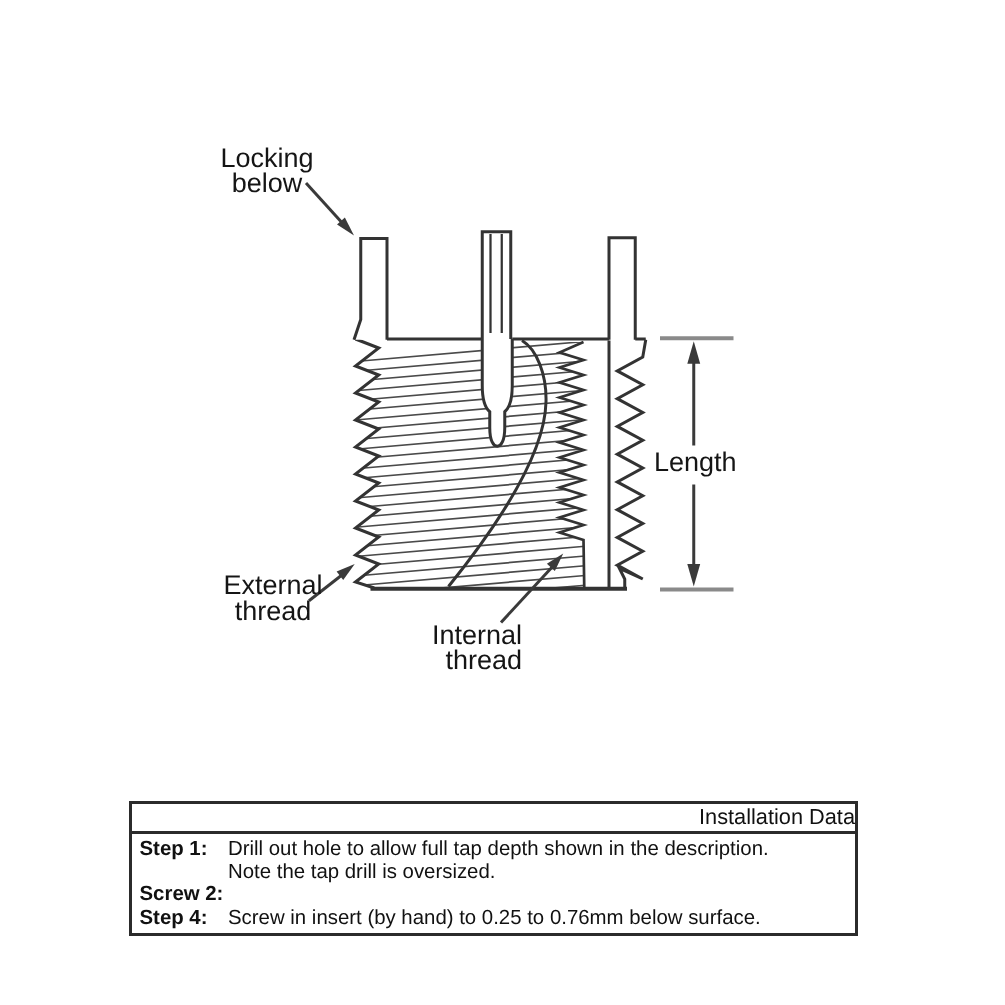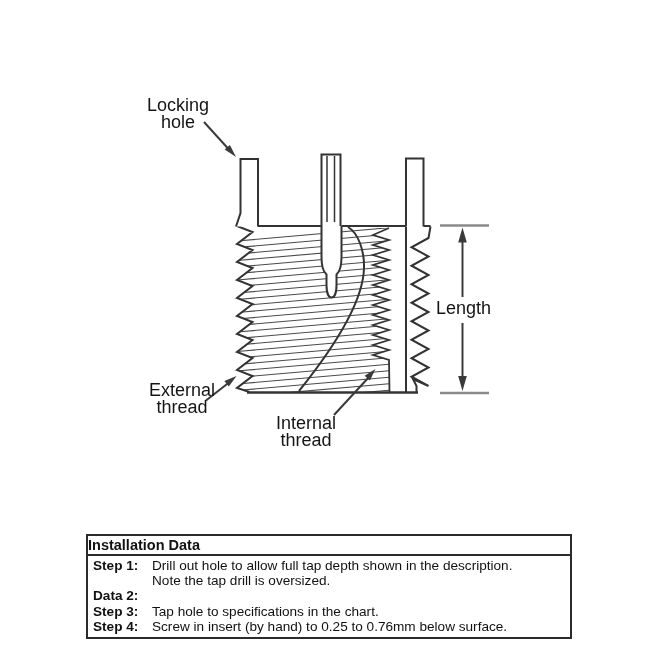--- a/index.html
+++ b/index.html
@@ -11,21 +11,21 @@
     position:absolute;font-size:18px;line-height:17px;text-align:center;
     color:#151515;white-space:nowrap;
   }
   .lbl div{white-space:nowrap;}
   #art{position:absolute;left:0;top:0;}
   .data-table{
     position:absolute;left:86px;top:534px;width:486px;
     border:2px solid #2b2b2b;background:#fff;box-sizing:border-box;
   }
   .tbl-title{
-    font-size:14.5px;line-height:17px;font-weight:bold;text-align:left;
+    font-size:14.5px;line-height:17px;font-weight:normal;text-align:right;
     border-bottom:2px solid #2b2b2b;padding:1px 0 0 0;color:#111;
   }
   .tbl-body{
     padding:2px 3px 3px 3px;font-size:13.6px;line-height:15.2px;color:#111;
   }
   .step-row{display:flex;}
   .step-label{flex:0 0 61px;font-weight:bold;padding-left:2px;box-sizing:border-box;}
   .step-text{flex:1;}
 </style>
 </head>
@@ -117,50 +117,46 @@
       </g>
       <g>
         <line x1="334" y1="415" x2="369.5" y2="376.5" fill="none"></line>
         <polygon points="375.5,369 369.9,380.6 364.6,375.8" stroke="none"></polygon>
       </g>
     </g>
   </svg>
 
   <div class="lbl" style="left:136px;top:97px;width:84px;">
     <div>Locking</div>
-    <div>hole</div>
+    <div>below</div>
   </div>
 
   <div class="lbl" style="left:436px;top:300px;text-align:right;">
     <div>Length</div>
   </div>
 
   <div class="lbl" style="left:140px;top:382px;width:84px;">
     <div>External</div>
     <div>thread</div>
   </div>
 
-  <div class="lbl" style="left:264px;top:415px;width:84px;">
+  <div class="lbl" style="left:264px;top:415px;width:84px;text-align:right;">
     <div>Internal</div>
     <div>thread</div>
   </div>
 
   <div class="data-table">
     <div class="tbl-title">Installation Data</div>
     <div class="tbl-body">
         <div class="step-row">
           <span class="step-label">Step 1:</span>
           <span class="step-text">Drill out hole to allow full tap depth shown in the description.<br>Note the tap drill is oversized.</span>
         </div>
         <div class="step-row">
-          <span class="step-label">Data 2:</span>
-        </div>
-        <div class="step-row">
-          <span class="step-label">Step 3:</span>
-          <span class="step-text">Tap hole to specifications in the chart.</span>
+          <span class="step-label">Screw 2:</span>
         </div>
         <div class="step-row">
           <span class="step-label">Step 4:</span>
           <span class="step-text">Screw in insert (by hand) to 0.25 to 0.76mm below surface.</span>
         </div>
       </div>
   </div>
 
 </div>
 

